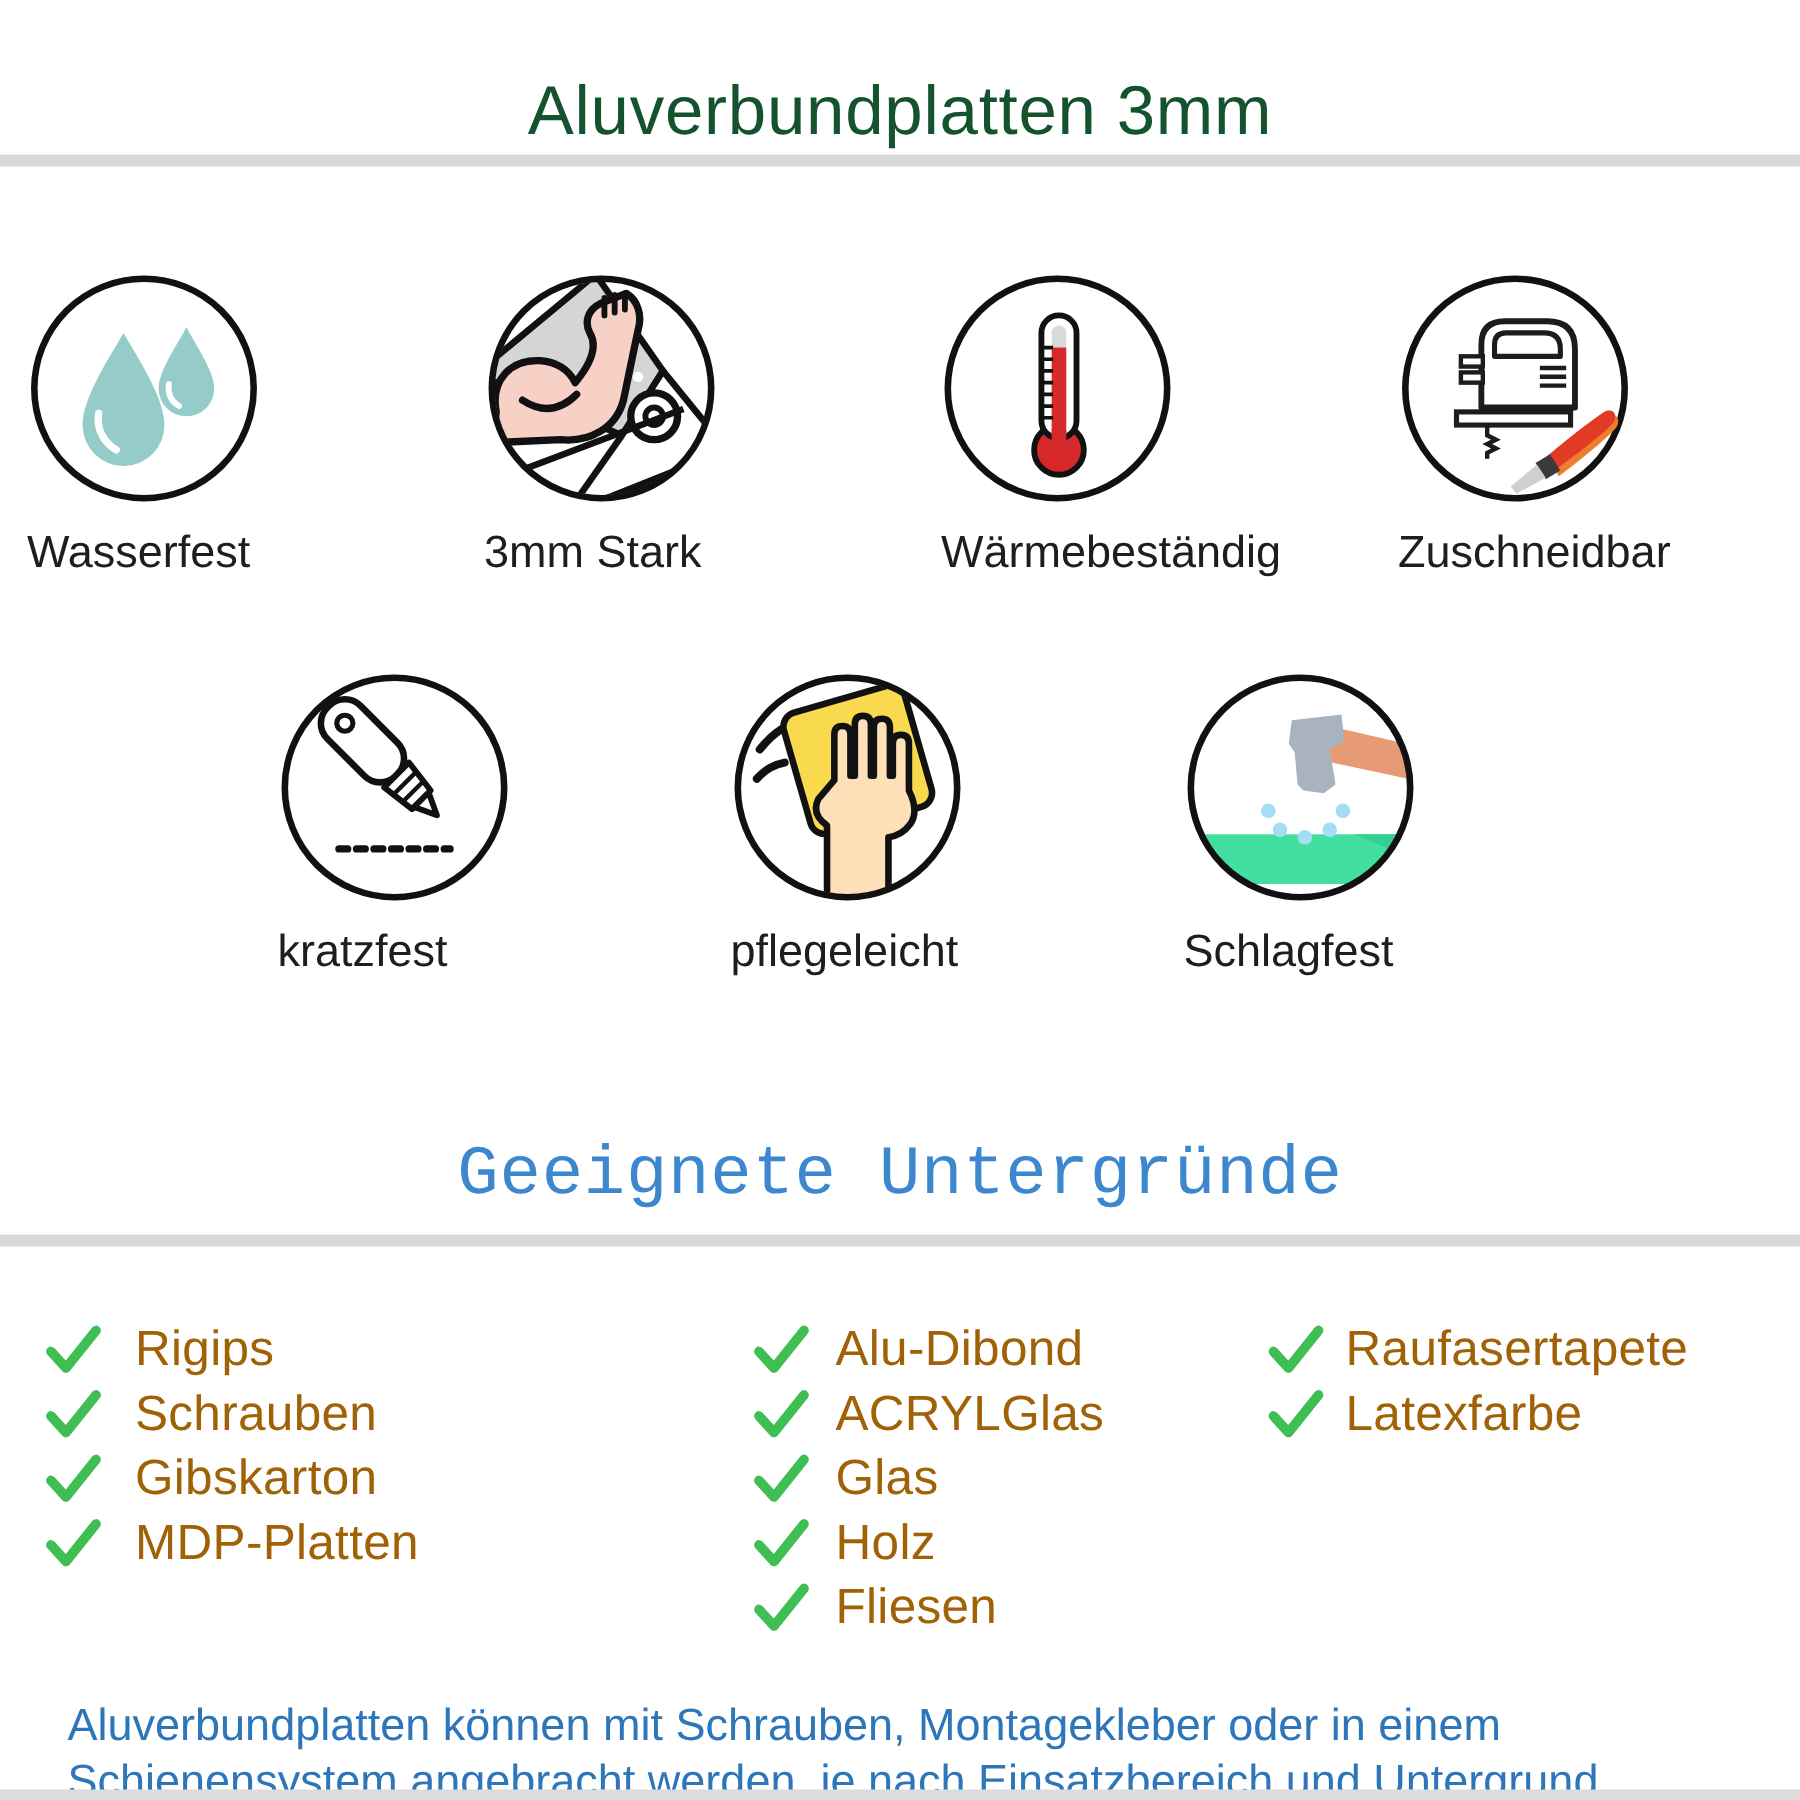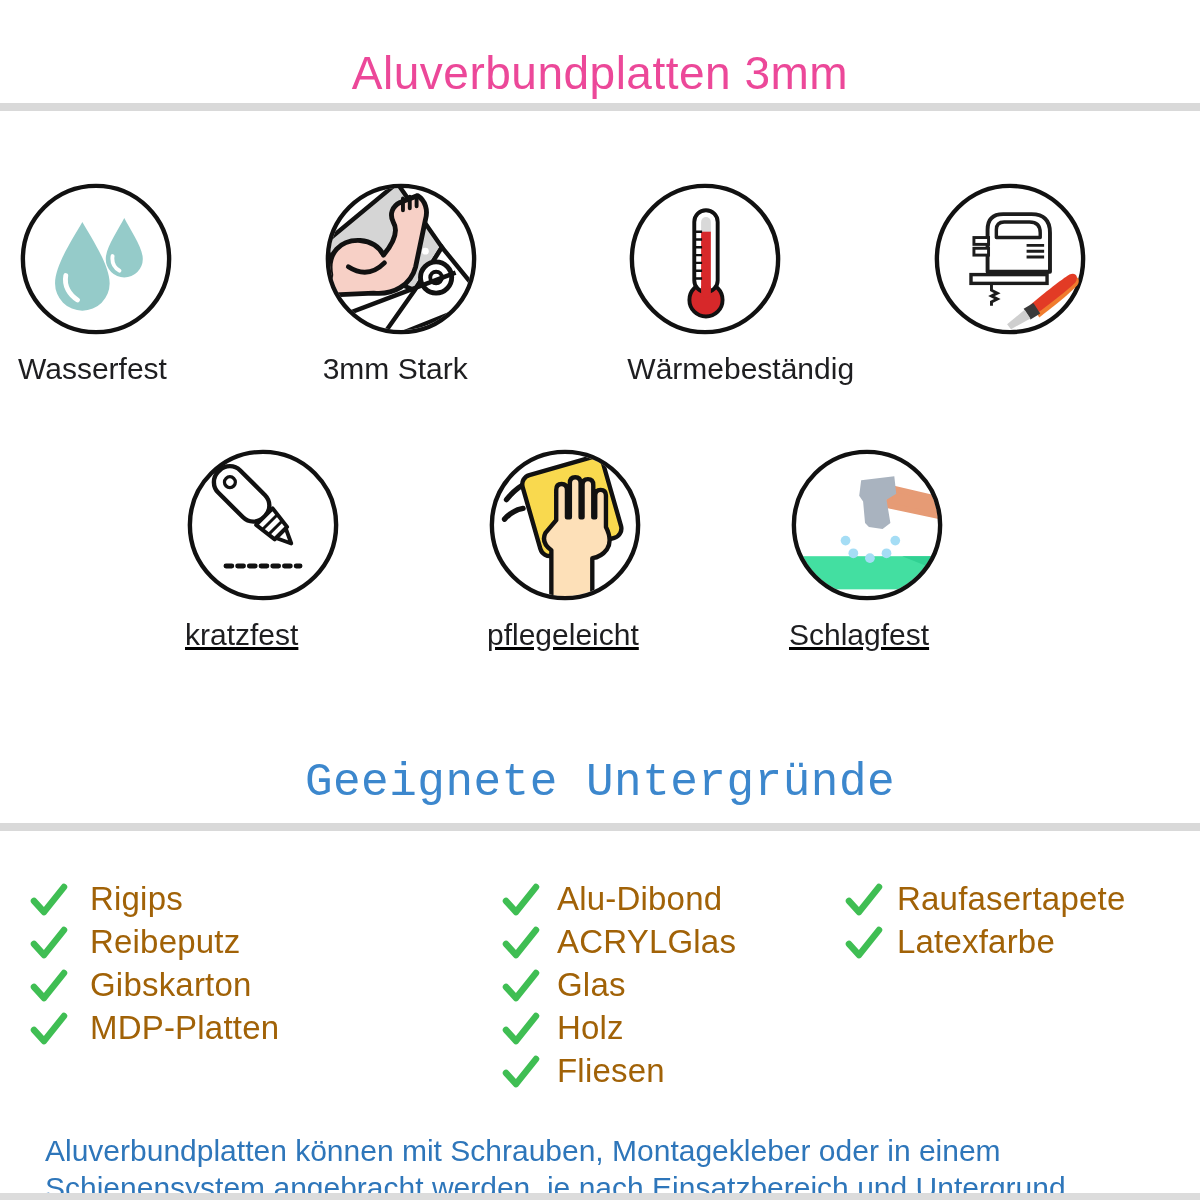--- a/index.html
+++ b/index.html
@@ -6,27 +6,27 @@
   html,body { background:#fff; }
   .page {
     position:relative;
     width:1200px; height:1200px;
     background:#ffffff;
     font-family:"Liberation Sans", sans-serif;
     overflow:hidden;
   }
   .header { height:103px; display:flex; align-items:center; justify-content:center; }
   .page-title {
-    font-size:46px; color:#ec4899; letter-spacing:0.5px; font-weight:400;margin-top:42px;
+    font-size:46px; color:#14532d; letter-spacing:0.5px; font-weight:400;margin-top:42px;
   }
   .divider { height:8px; background:#d9d9d9; width:100%; }
   
   .feature-row { display:flex; }
   .row-1 { padding:0 18px; justify-content:space-between; margin-top:70px; }
-  .row-2 { padding-left:185px; gap:52px; justify-content:flex-start; margin-top:60px;text-decoration:underline; }
+  .row-2 { padding-left:185px; gap:52px; justify-content:flex-start; margin-top:60px; }
   .feature { width:250px; display:flex; flex-direction:column; align-items:flex-start; }
   .icon-circle { width:156px; height:156px; }
   .icon-circle svg { width:156px; height:156px; display:block; }
   .feature-label {
     margin-top:14px; font-size:30px; line-height:36px; color:#1e1e20; text-align:center;
     white-space:nowrap;
   }
   
   .subheader { height:92px; display:flex; align-items:flex-end; justify-content:center; margin-top:0; }
   .sub-title { font-size:46px; color:#3c87cd; letter-spacing:0.5px; font-weight:400; padding-bottom:14px;font-family:Liberation Mono, monospace; }
@@ -120,20 +120,21 @@
           <rect x="43" y="69" width="15" height="7" fill="#fff" stroke="#1c1c1c" stroke-width="3"></rect>
           <path d="M97 66 h18 M97 72 h18 M97 78 h18" stroke="#1c1c1c" stroke-width="3"></path>
           <rect x="40" y="96" width="78" height="9" fill="#fff" stroke="#1c1c1c" stroke-width="3.5"></rect>
           <path d="M61 105 v7 l6 3 l-6 3 l6 3 l-6 3 v4" stroke="#1c1c1c" stroke-width="3" fill="none"></path>
           <path d="M104 130 C118 118 136 103 143 99 C149 96 153 101 149 107 C141 116 123 130 110 140 Z" fill="#f07c2e"></path>
           <path d="M101 127 C115 115 133 101 141 96 C147 93 151 98 147 104 C139 112 121 126 107 136 Z" fill="#e23b25"></path>
           <path d="M94 131 L104 125 L111 136 L101 142 Z" fill="#3a3a3a"></path>
           <path d="M77 147 L95 132 L101 141 L81 152 Z" fill="#cfcfcf"></path>
         </svg>
       </div>
+      <div class="feature-label">Zuschneidbar</div>
     </div>
 
   </div>
 
   <div class="feature-row row-2">
 
     <div class="feature">
       <div class="icon-circle">
         <svg viewBox="0 0 160 160">
           <circle cx="80" cy="80" r="75" fill="#fff" stroke="#111" stroke-width="4.5"></circle>
@@ -210,21 +211,21 @@
       <div class="check-item">
         <svg class="m0" width="42" height="36" viewBox="0 0 42 36">
             <path d="M6 20 L16 31 L36 6" stroke="#3fbe53" stroke-width="6.5" fill="none" stroke-linecap="round" stroke-linejoin="round"></path>
           </svg>
         <span class="txt">Rigips</span>
       </div>
       <div class="check-item">
         <svg class="m0" width="42" height="36" viewBox="0 0 42 36">
             <path d="M6 20 L16 31 L36 6" stroke="#3fbe53" stroke-width="6.5" fill="none" stroke-linecap="round" stroke-linejoin="round"></path>
           </svg>
-        <span class="txt">Reibeputz</span>
+        <span class="txt">Schrauben</span>
       </div>
       <div class="check-item">
         <svg class="m0" width="42" height="36" viewBox="0 0 42 36">
             <path d="M6 20 L16 31 L36 6" stroke="#3fbe53" stroke-width="6.5" fill="none" stroke-linecap="round" stroke-linejoin="round"></path>
           </svg>
         <span class="txt">Gibskarton</span>
       </div>
       <div class="check-item">
         <svg class="m0" width="42" height="36" viewBox="0 0 42 36">
             <path d="M6 20 L16 31 L36 6" stroke="#3fbe53" stroke-width="6.5" fill="none" stroke-linecap="round" stroke-linejoin="round"></path>

